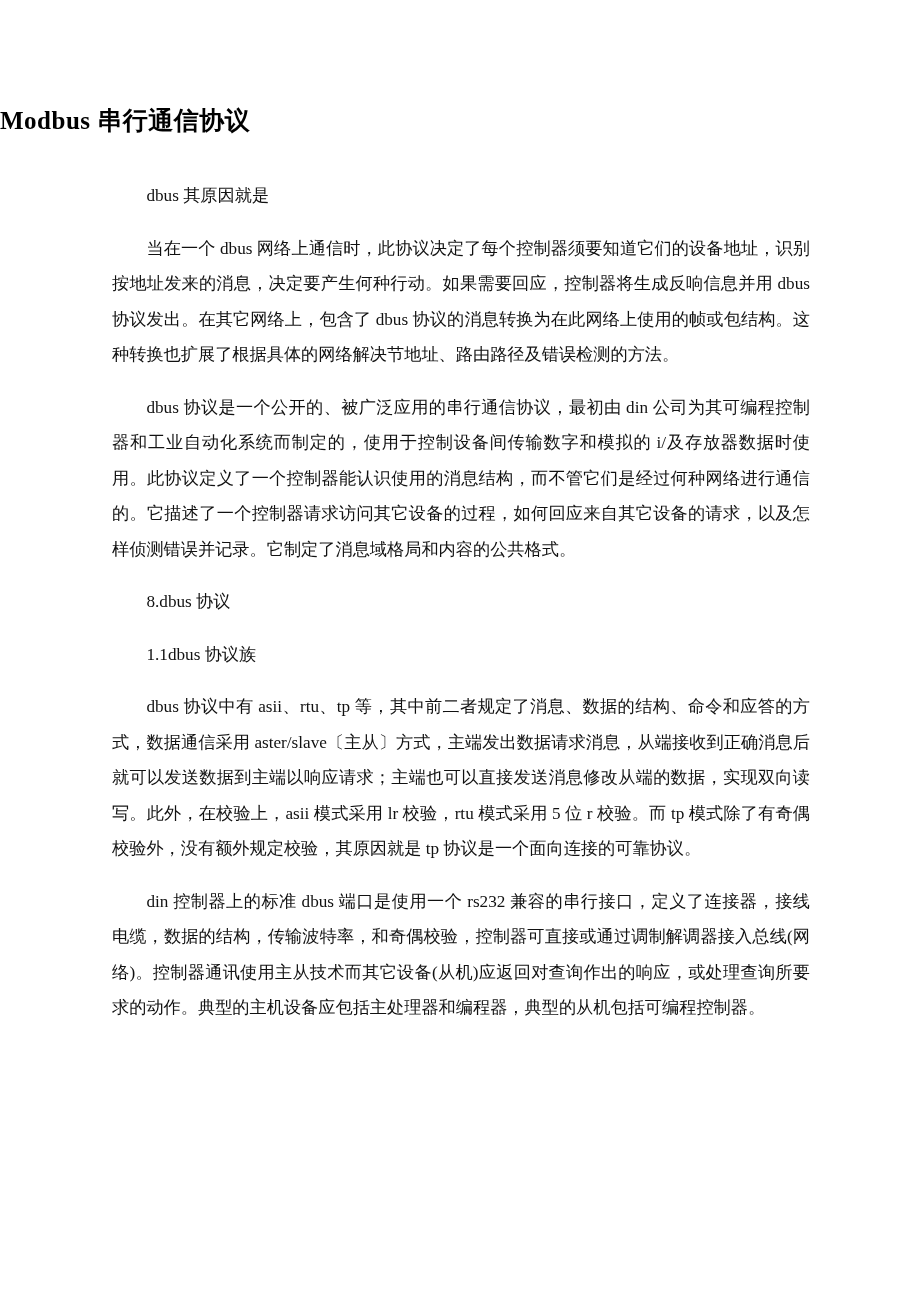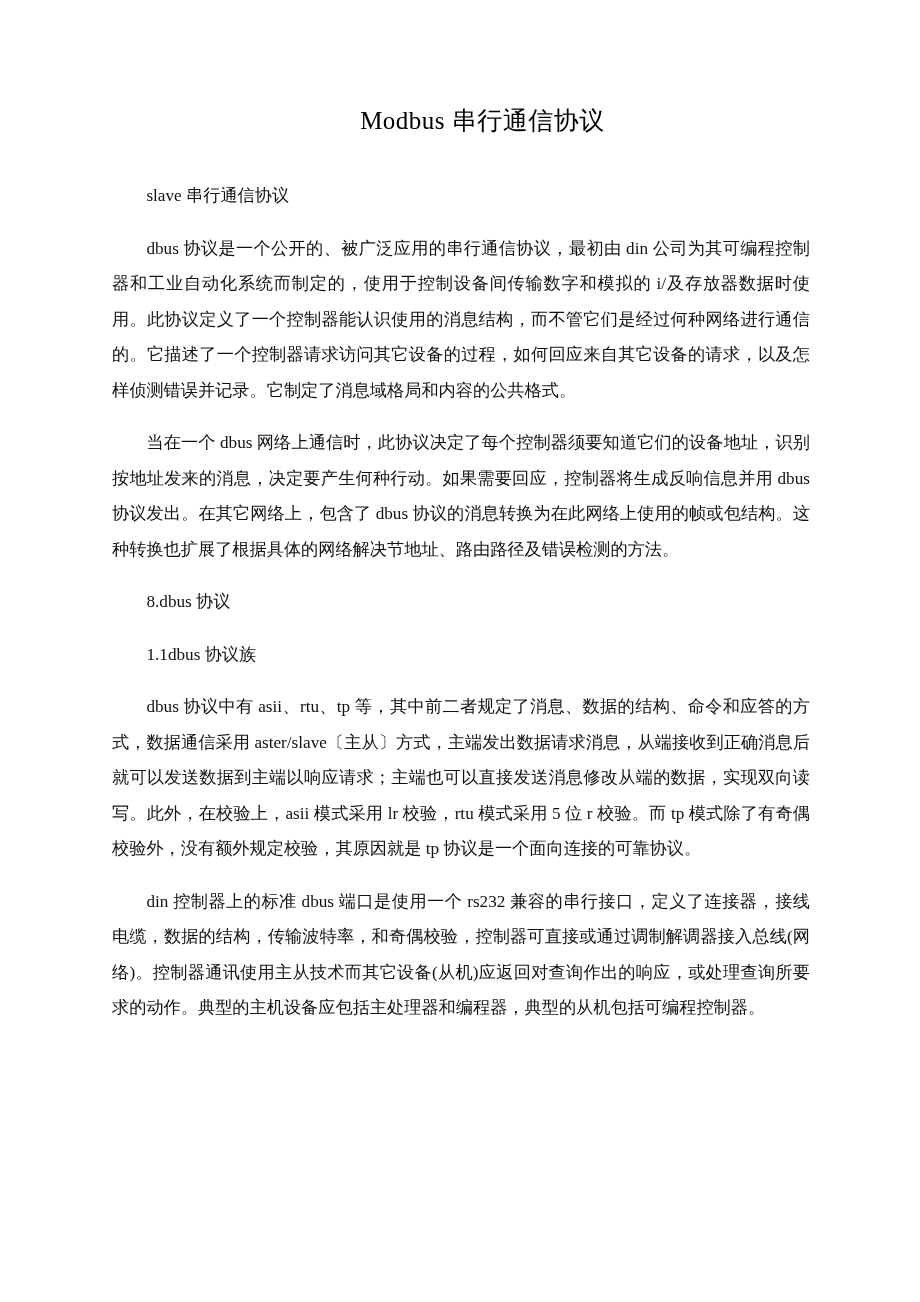--- a/index.html
+++ b/index.html
@@ -15,27 +15,26 @@
     background: #ffffff;
     margin: 0 auto;
     overflow: hidden;
     box-sizing: border-box;
   }
   .doc-title {
     position: absolute;
     left: 0;
     right: 0;
     top: 104px;
-    text-align: center;
+    text-align: left;
     font-family: "Liberation Serif", "DejaVu Serif", serif;
     font-size: 25px;
-    font-weight: normal;
+    font-weight: bold;
     letter-spacing: 0.5px;
     color: #000000;
-    padding-left: 45px;
   }
   .body-block {
     position: absolute;
     left: 112px;
     top: 178px;
     width: 698px;
   }
   .para {
     font-family: "Liberation Serif", "DejaVu Serif", serif;
     font-size: 17.2px;
@@ -59,25 +58,25 @@
 </style>
 </head>
 <body>
 
 <div class="page">
 
   <div class="doc-title">Modbus 串行通信协议</div>
 
   <div class="body-block">
 
-    <p class="para indent">slave 串行通信协议</p>
+    <p class="para indent">dbus 其原因就是</p>
+
+    <p class="para lead">当在一个 dbus 网络上通信时，此协议决定了每个控制器须要知道它们的设备地址，识别按地址发来的消息，决定要产生何种行动。如果需要回应，控制器将生成反响信息并用 dbus 协议发出。在其它网络上，包含了 dbus 协议的消息转换为在此网络上使用的帧或包结构。这种转换也扩展了根据具体的网络解决节地址、路由路径及错误检测的方法。</p>
 
     <p class="para lead">dbus 协议是一个公开的、被广泛应用的串行通信协议，最初由 din 公司为其可编程控制器和工业自动化系统而制定的，使用于控制设备间传输数字和模拟的 i/及存放器数据时使用。此协议定义了一个控制器能认识使用的消息结构，而不管它们是经过何种网络进行通信的。它描述了一个控制器请求访问其它设备的过程，如何回应来自其它设备的请求，以及怎样侦测错误并记录。它制定了消息域格局和内容的公共格式。</p>
-
-    <p class="para lead">当在一个 dbus 网络上通信时，此协议决定了每个控制器须要知道它们的设备地址，识别按地址发来的消息，决定要产生何种行动。如果需要回应，控制器将生成反响信息并用 dbus 协议发出。在其它网络上，包含了 dbus 协议的消息转换为在此网络上使用的帧或包结构。这种转换也扩展了根据具体的网络解决节地址、路由路径及错误检测的方法。</p>
 
     <p class="para heading">8.dbus 协议</p>
 
     <p class="para heading">1.1dbus 协议族</p>
 
     <p class="para lead">dbus 协议中有 asii、rtu、tp 等，其中前二者规定了消息、数据的结构、命令和应答的方式，数据通信采用 aster/slave〔主从〕方式，主端发出数据请求消息，从端接收到正确消息后就可以发送数据到主端以响应请求；主端也可以直接发送消息修改从端的数据，实现双向读写。此外，在校验上，asii 模式采用 lr 校验，rtu 模式采用 5 位 r 校验。而 tp 模式除了有奇偶校验外，没有额外规定校验，其原因就是 tp 协议是一个面向连接的可靠协议。</p>
 
 
     <p class="para lead">din 控制器上的标准 dbus 端口是使用一个 rs232 兼容的串行接口，定义了连接器，接线电缆，数据的结构，传输波特率，和奇偶校验，控制器可直接或通过调制解调器接入总线(网络)。控制器通讯使用主从技术而其它设备(从机)应返回对查询作出的响应，或处理查询所要求的动作。典型的主机设备应包括主处理器和编程器，典型的从机包括可编程控制器。</p>
 

